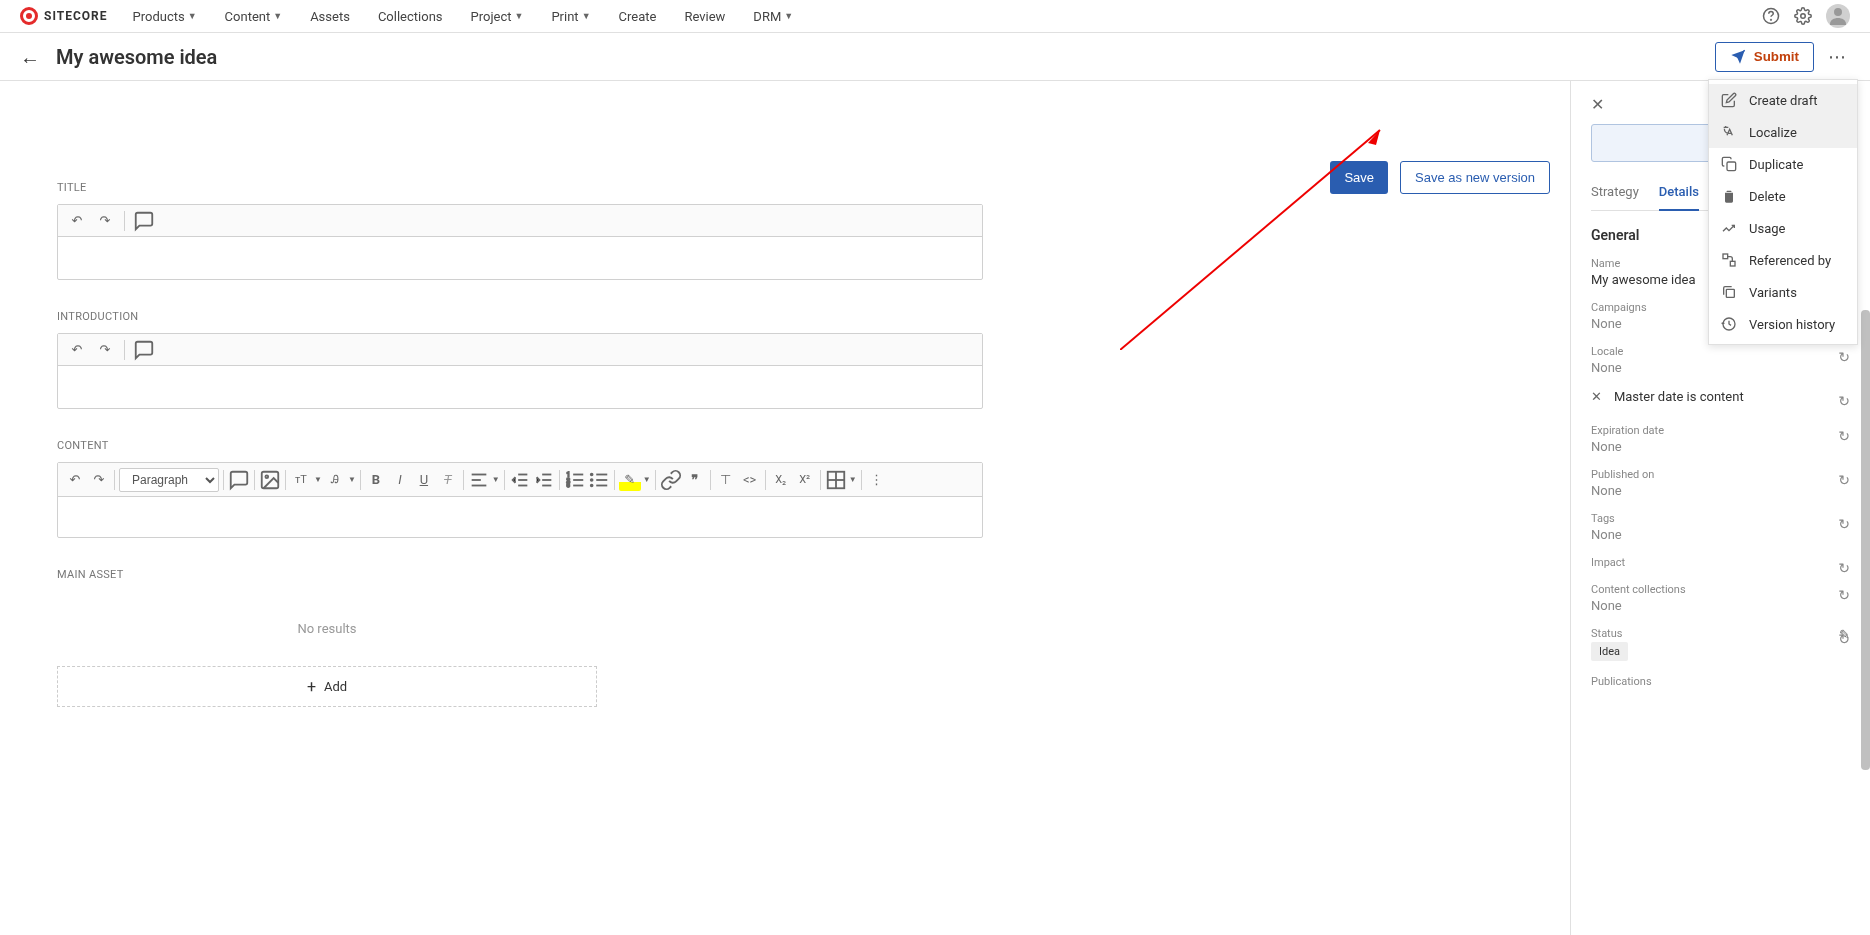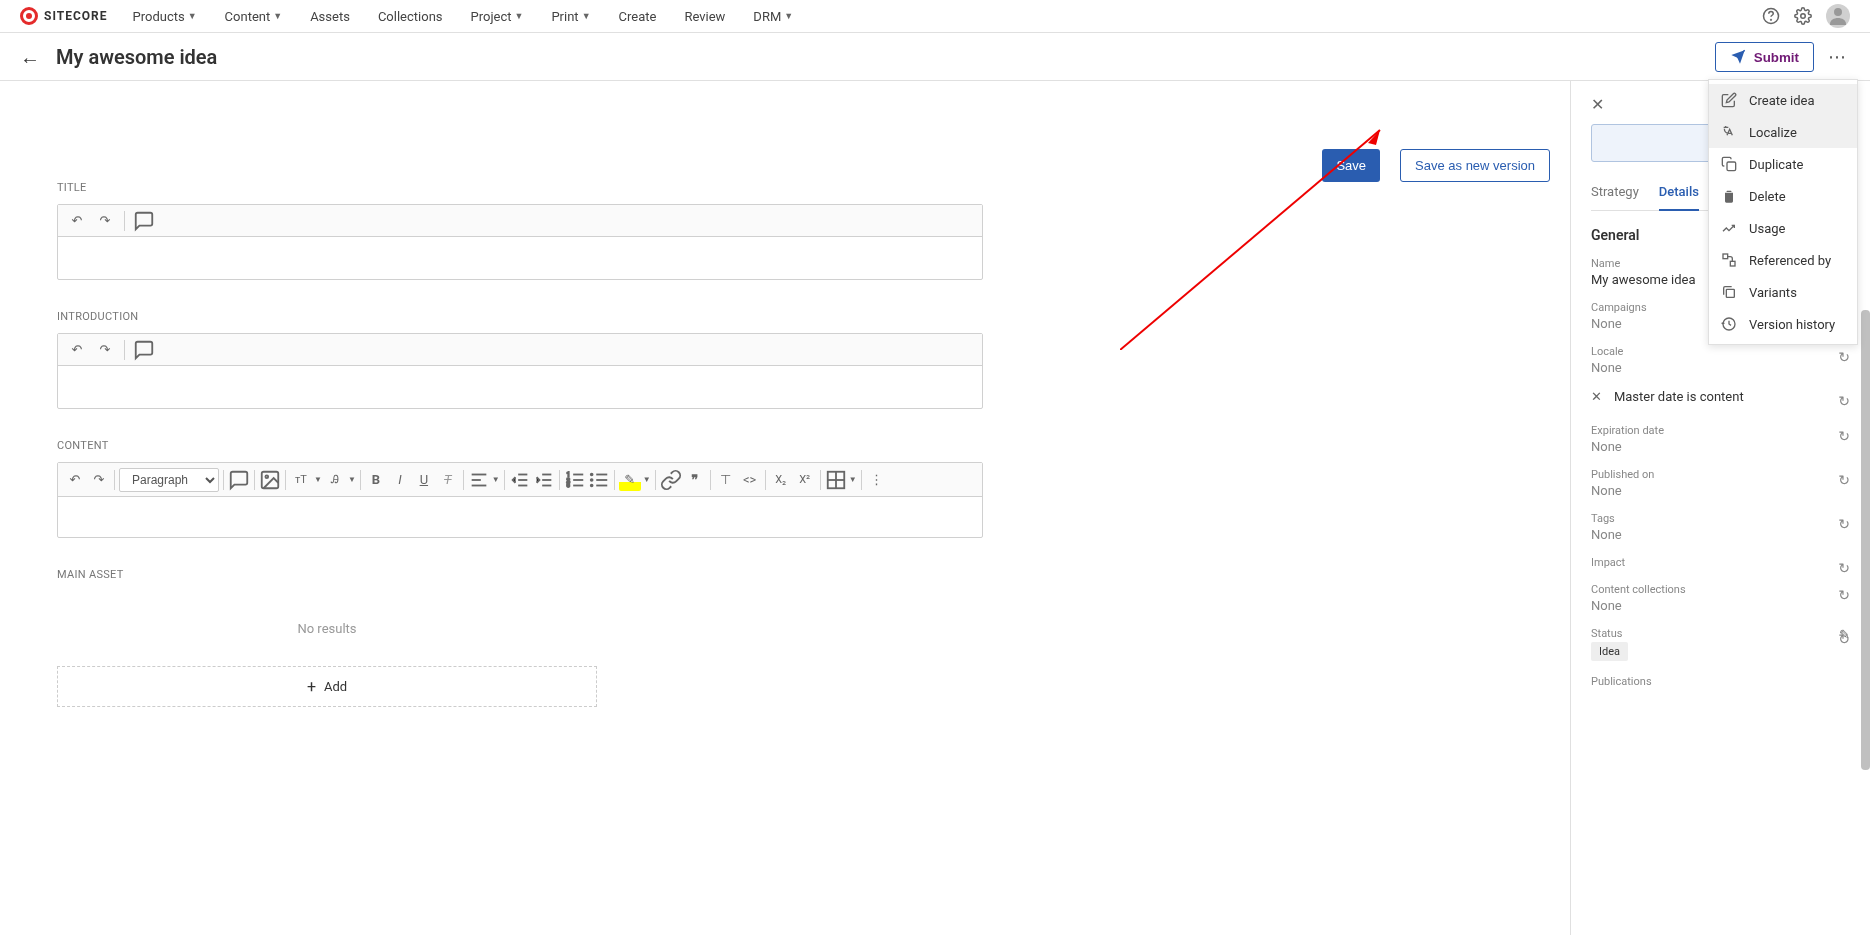--- a/index.html
+++ b/index.html
@@ -12,25 +12,25 @@
 .nav-item { font-size: 13px; color: #444; cursor: pointer; display: flex; align-items: center; gap: 3px; }
 .chev-down { font-size: 9px; color: #666; }
 .topnav-right { display: flex; align-items: center; gap: 14px; }
 .icon-btn { width: 18px; height: 18px; cursor: pointer; color: #666; display:flex; align-items:center; justify-content:center; }
 .avatar { width: 24px; height: 24px; background: #d0d0d0; border-radius: 50%; display:flex; align-items:center; justify-content:center; }
 .subheader { height: 48px; display: flex; align-items: center; justify-content: space-between; padding: 0 20px; border-bottom: 1px solid #e0e0e0; }
 .subheader-left { display: flex; align-items: center; gap: 16px; }
 .back-arrow { font-size: 20px; cursor: pointer; color: #333; }
 .page-title { font-size: 20px; font-weight: 600; }
 .subheader-right { display: flex; align-items: center; gap: 10px; }
-.submit-btn { display: flex; align-items: flex-end; gap: 8px; border: 1px solid #2a5db0; color: #701a75; background: #fff; padding: 6px 14px; border-radius: 3px; cursor: pointer; font-weight:600;}
+.submit-btn { display: flex; align-items: center; gap: 8px; border: 1px solid #2a5db0; color: #c2410c; background: #fff; padding: 6px 14px; border-radius: 3px; cursor: pointer; font-weight:600;}
 .more-btn { cursor: pointer; font-size: 18px; color: #555; padding: 4px; }
 .main-layout { display: flex; height: calc(100vh - 81px); }
 .editor-area { flex: 1; padding: 60px 20px 20px 20px; position: relative; overflow-y:auto; }
-.action-buttons { position: absolute; top: 68px; right: 20px; display: flex; gap: 20px; padding-left: 34px; }
+.action-buttons { position: absolute; top: 80px; right: 20px; display: flex; gap: 12px; padding-left: 34px; }
 .btn-primary { background: #2a5db0; color: #fff; border: none; padding: 8px 14px; border-radius: 3px; cursor: pointer; font-size: 13px; }
 .btn-outline { background: #fff; color: #2a5db0; border: 1px solid #2a5db0; padding: 8px 14px; border-radius: 3px; cursor: pointer; font-size: 13px; }
 .field-group { margin-bottom: 30px; margin-left: 37px; }
 .field-label { font-size: 11px; color: #777; margin-bottom: 10px; letter-spacing: 0.3px; }
 .simple-editor { border: 1px solid #d0d0d0; border-radius: 2px; }
 .simple-toolbar { border-bottom: 1px solid #d0d0d0; padding: 4px 8px; display: flex; align-items: center; gap: 6px; background: #fafafa; height:32px;}
 .simple-body { height: 42px; padding: 8px; }
 .intro-body { height: 42px; padding: 8px; }
 .tb-sep { width: 1px; height: 20px; background: #d0d0d0; margin: 0 2px; }
 .tb-btn { width: 22px; height: 22px; display: flex; align-items: center; justify-content: center; cursor: pointer; color: #666; font-size: 13px; border-radius:2px;}
@@ -381,21 +381,21 @@
 </div>
 
 <div class="context-menu">
   <div class="menu-item highlighted">
     <span class="menu-icon">
         <svg viewBox="0 0 24 24" fill="none" stroke="currentColor" stroke-width="2">
           <path d="M11 4H4a2 2 0 00-2 2v14a2 2 0 002 2h14a2 2 0 002-2v-7"></path>
           <path d="M18.5 2.5a2.121 2.121 0 013 3L12 15l-4 1 1-4 9.5-9.5z"></path>
         </svg>
       </span>
-    <span>Create idea</span>
+    <span>Create draft</span>
   </div>
   <div class="menu-item highlighted">
     <span class="menu-icon">
         <svg viewBox="0 0 24 24" fill="none" stroke="currentColor" stroke-width="2">
           <path d="M4 5h7M7 3v2m2 12l4-9 4 9m-7-3h6M5 7c0 4 3 7 7 7"></path>
         </svg>
       </span>
     <span>Localize</span>
   </div>
   <div class="menu-item">

